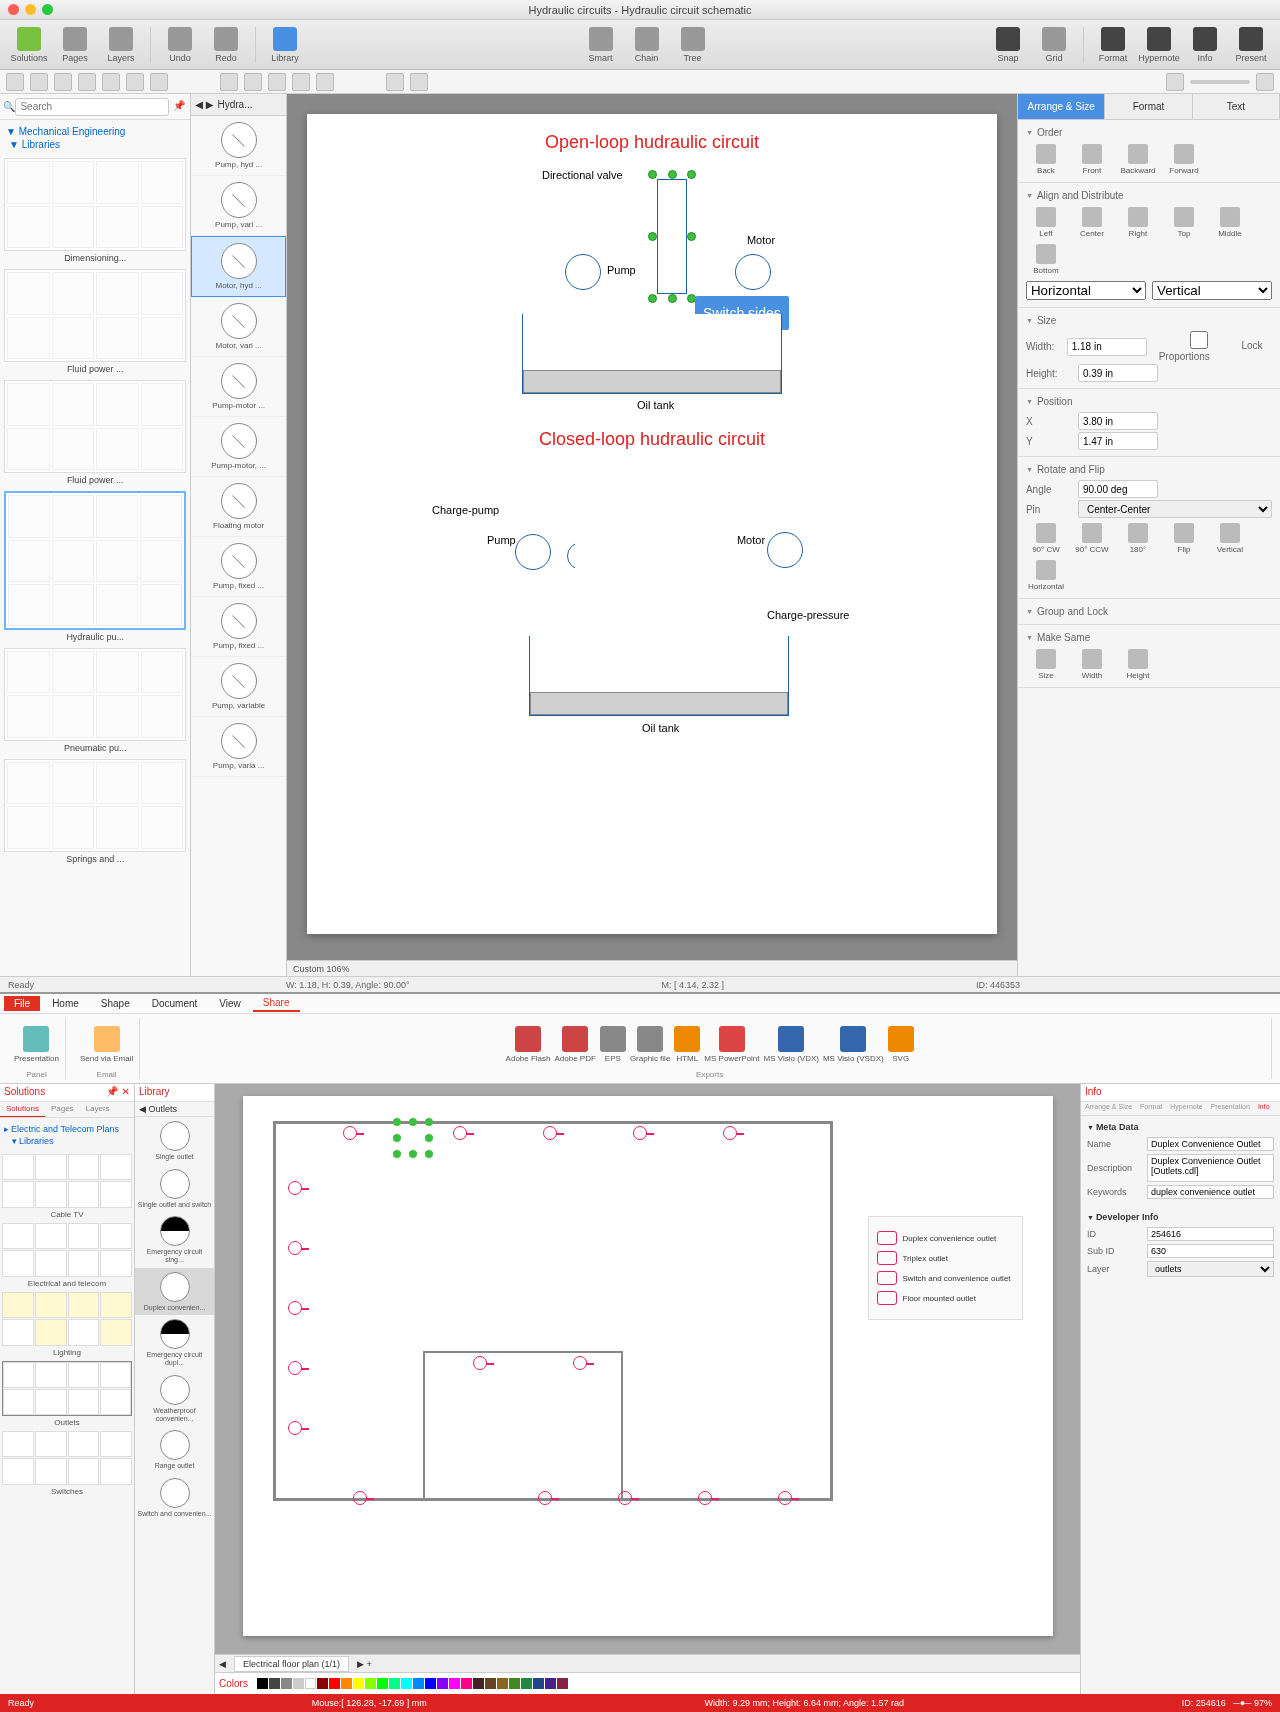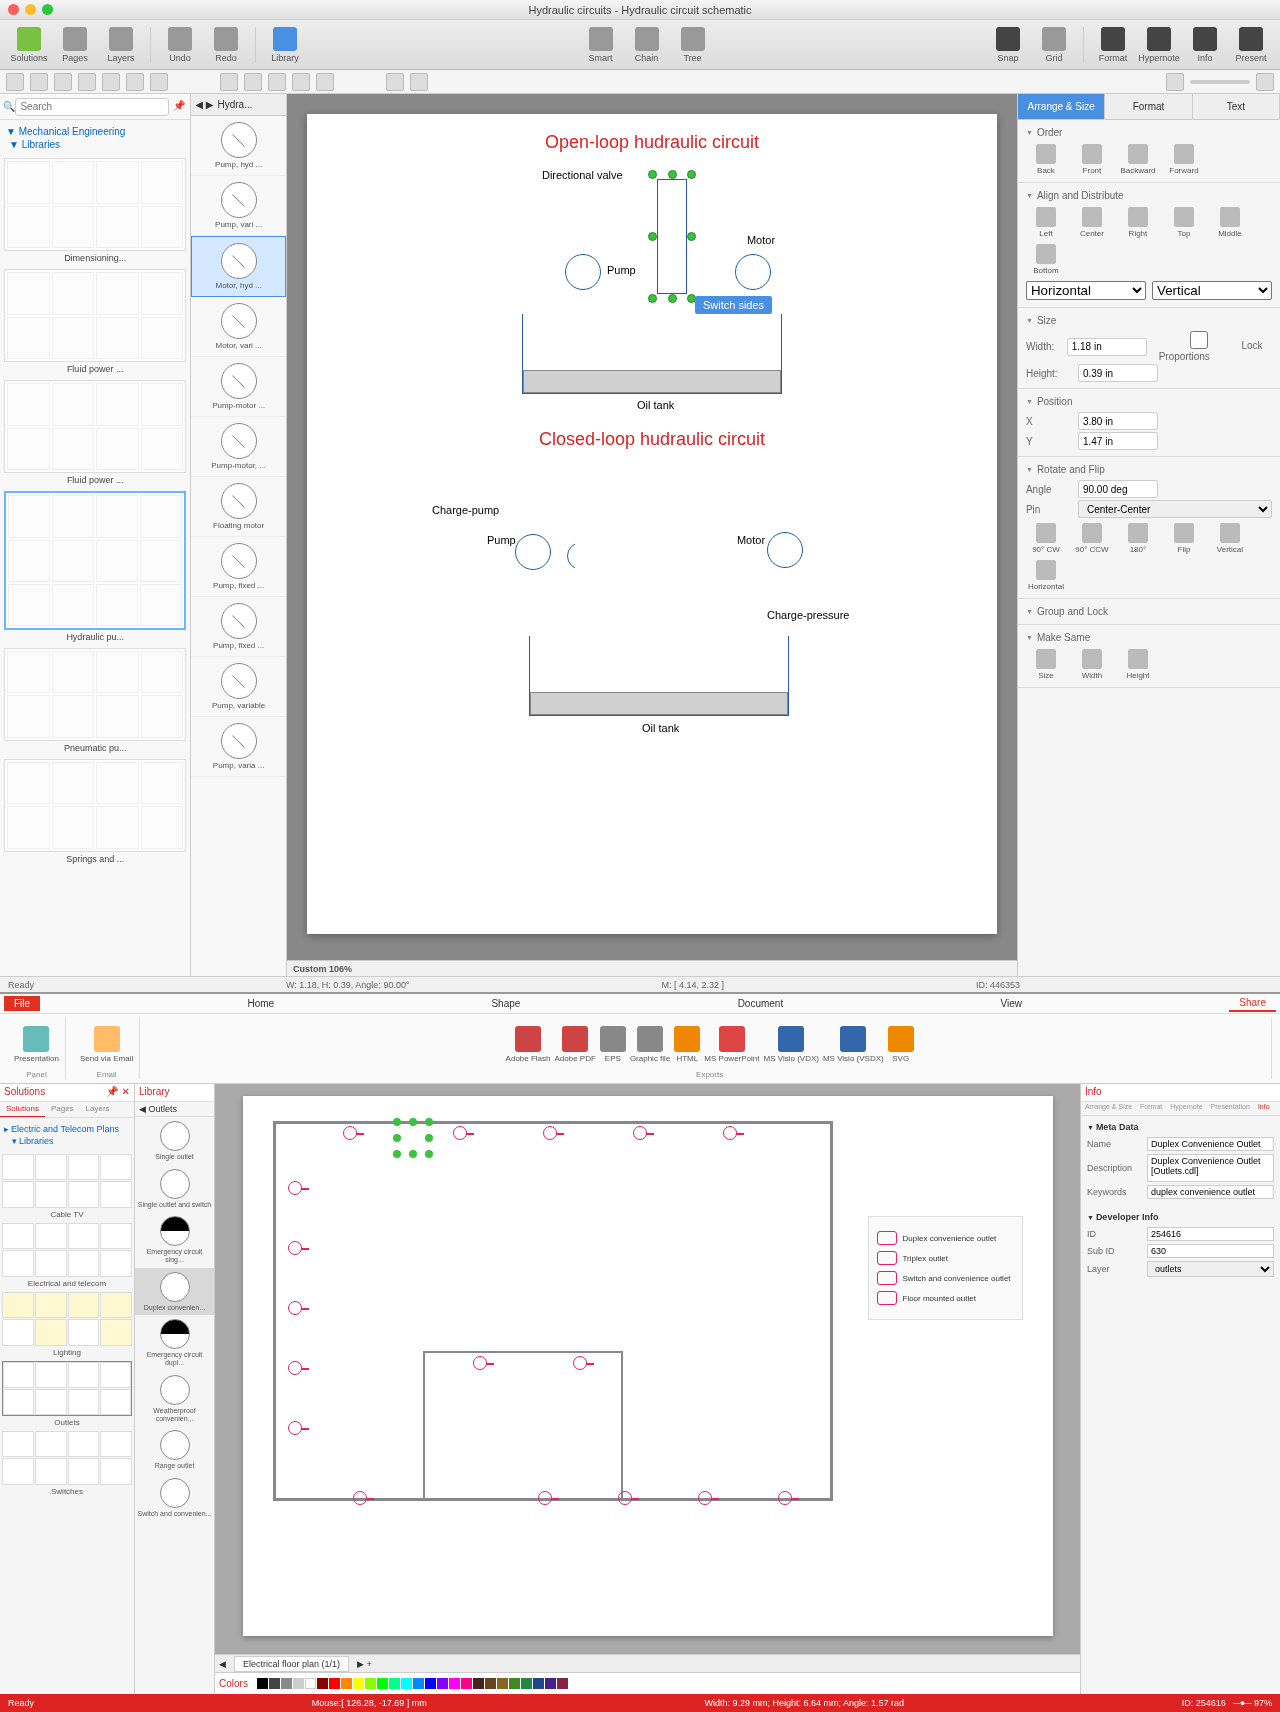--- a/index.html
+++ b/index.html
@@ -52,23 +52,23 @@
 .canvas-wrap { flex:1; padding:20px; overflow:auto; background:#888; display:flex; justify-content:center; }
 .canvas-page { width:690px; height:820px; background:#fff; box-shadow:0 2px 8px rgba(0,0,0,0.3); position:relative; }
 
 .diag-title { position:absolute; left:50%; transform:translateX(-50%); font-size:18px; color:#d22; font-weight:500; }
 .diag-label { position:absolute; font-size:11px; color:#000; }
 .diag-box { position:absolute; border:1px solid #2060a0; background:#fff; }
 .diag-circ { position:absolute; border:1px solid #2060a0; border-radius:50%; background:#fff; }
 .diag-tank { position:absolute; background:#d0d0d0; border:1px solid #888; }
 .sel-handles { position:absolute; }
 .sel-handles span { position:absolute; width:9px; height:9px; background:#3dc03d; border:1px solid #2a8a2a; border-radius:50%; }
-.tooltip { position:absolute; background:#4a90e2; color:#fff; font-size:11px; padding:3px 8px; border-radius:2px; }
-
-.canvas-status { height:16px; background:#f0f0f0; border-top:1px solid #ccc; display:flex; align-items:center; font-size:9px; color:#555; padding:0 6px; gap:20px;font-weight:bold; }
+.tooltip { position:absolute; background:#4a90e2; color:#fff; font-size:14px; padding:9px 8px; border-radius:2px; }
+
+.canvas-status { height:16px; background:#f0f0f0; border-top:1px solid #ccc; display:flex; align-items:center; font-size:9px; color:#555; padding:0 6px; gap:20px; }
 
 .mac-right { width:264px; background:#f5f5f5; border-left:1px solid #ccc; overflow-y:auto; }
 .mac-tabs { height:26px; display:flex; border-bottom:1px solid #ccc; }
 .mac-tab { flex:1; display:flex; align-items:center; justify-content:center; font-size:10px; cursor:pointer; background:#eee; border-right:1px solid #ccc; }
 .mac-tab.active { background:#4a90e2; color:#fff; }
 .panel-sec { padding:4px 8px; border-bottom:1px solid #ddd; }
 .panel-head { font-size:10px; color:#666; padding:3px 0; display:flex; align-items:center; }
 .panel-head::before { content:'▼'; font-size:7px; margin-right:4px; color:#888; }
 .panel-row { display:flex; gap:6px; padding:3px 0; flex-wrap:wrap; }
 .p-btn { display:flex; flex-direction:column; align-items:center; min-width:40px; cursor:pointer; font-size:8px; color:#555; }
@@ -81,21 +81,21 @@
 
 
 .win-app { height:720px; background:#fff; display:flex; flex-direction:column; border-top:2px solid #999; }
 .win-titlebar { height:22px; background:#fff; display:flex; align-items:center; border-bottom:1px solid #ddd; position:relative; }
 .win-qat { display:flex; gap:3px; padding:0 4px; }
 .win-qat span { width:14px; height:14px; background:#ddd; border-radius:2px; cursor:pointer; }
 .win-title { position:absolute; left:50%; transform:translateX(-50%); font-size:10px; color:#555; }
 .win-ctrl { position:absolute; right:4px; display:flex; gap:12px; font-size:11px; color:#666; }
 .win-ctrl span { cursor:pointer; }
 
-.win-menu { height:20px; background:#fafafa; display:flex; align-items:center; padding:0 4px; gap:2px; border-bottom:1px solid #ddd;justify-content:space-between; }
+.win-menu { height:20px; background:#fafafa; display:flex; align-items:center; padding:0 4px; gap:2px; border-bottom:1px solid #ddd; }
 .win-menu-item { padding:2px 10px; font-size:10px; cursor:pointer; }
 .win-menu-item.file { background:#e03020; color:#fff; }
 .win-menu-item.active { color:#e03020; border-bottom:2px solid #e03020; }
 
 .win-ribbon { height:70px; background:#fafafa; border-bottom:1px solid #ccc; display:flex; align-items:center; padding:4px 8px; gap:8px; }
 .rib-grp { display:flex; flex-direction:column; align-items:center; height:100%; border-right:1px solid #ddd; padding:0 6px; }
 .rib-btns { display:flex; gap:4px; flex:1; align-items:center; }
 .rib-btn { display:flex; flex-direction:column; align-items:center; cursor:pointer; font-size:8px; color:#555; }
 .rib-btn .ri { width:26px; height:26px; background:#ccc; border-radius:3px; margin-bottom:2px; }
 .rib-lbl { font-size:8px; color:#888; }

